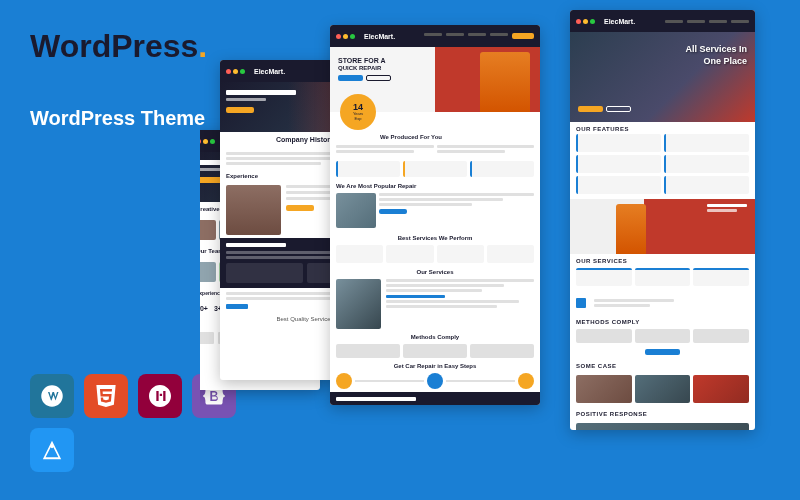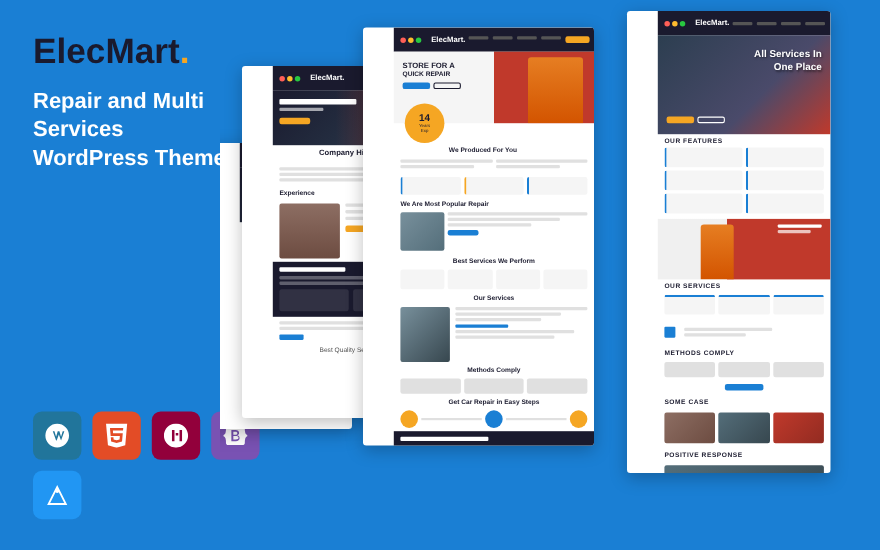--- a/index.html
+++ b/index.html
@@ -85,21 +85,20 @@
       overflow: hidden;
     }
 
     
     .preview-card {
       position: absolute;
       background: #fff;
       border-radius: 3px;
       overflow: hidden;
       box-shadow: 0 4px 15px rgba(0,0,0,0.25);
-      padding-left: 28px;
     }
 
     
     .preview-main {
       width: 210px;
       height: 380px;
       left: 130px;
       top: 25px;
       z-index: 3;
     }
@@ -354,24 +353,24 @@
       border-radius: 2px;
     }
   </style>
 </head>
 <body>
 
 <div class="main-container">
 
   <div class="left-section">
     <div class="logo">
-      <span>ElecMart</span><span class="dot">.</span>
+      <span>WordPress</span><span class="dot">.</span>
     </div>
     <div class="tagline">
-      <span>Repair and Multi Services</span><br>
+      <br>
       <span>WordPress Theme</span>
     </div>
   </div>
 
   <div class="tech-badges">
     <div class="badge badge-wp">
       <svg width="24" height="24" viewBox="0 0 24 24" fill="white">
         <circle cx="12" cy="12" r="10" fill="none" stroke="white" stroke-width="1.5"></circle>
         <path d="M12 2C6.48 2 2 6.48 2 12s4.48 10 10 10 10-4.48 10-10S17.52 2 12 2zm-1 14.5l-3-8.5h1.5l1.5 5 1.5-5H14l1.5 5 1.5-5H18.5l-3 8.5-2-5.5-2 5.5z" fill="white"></path>
       </svg>

